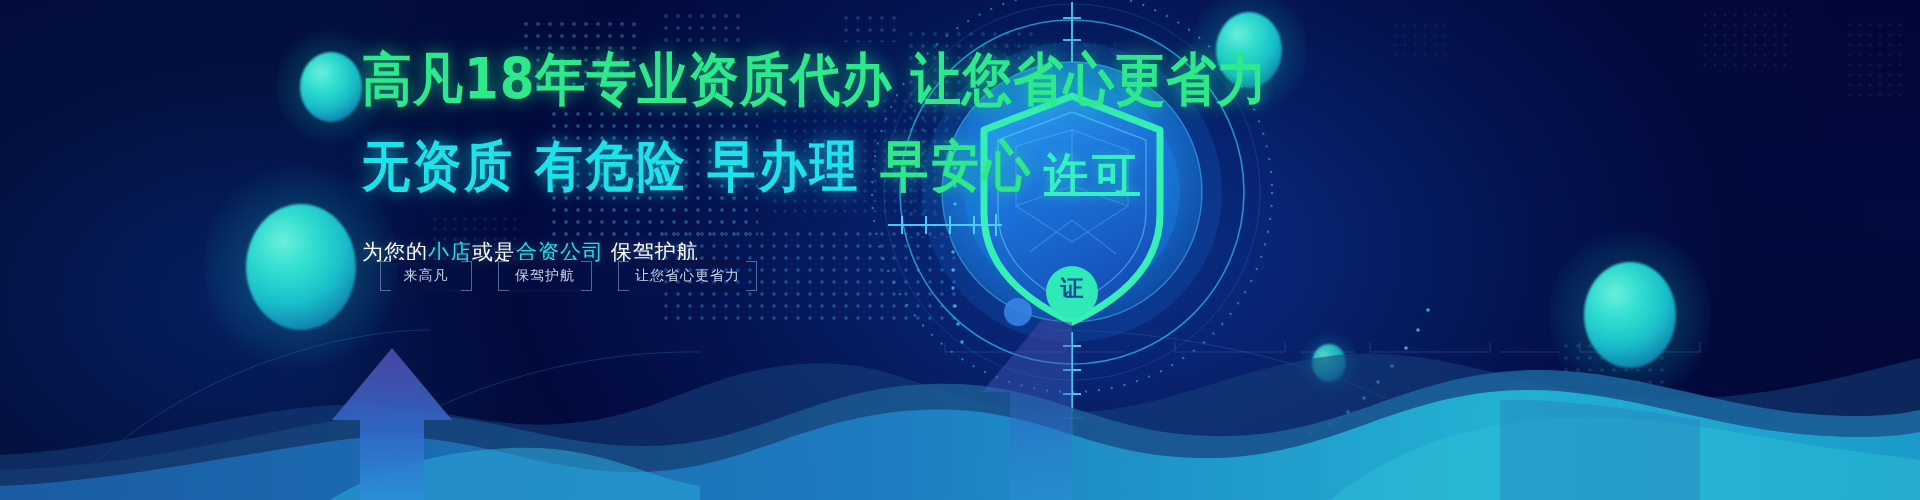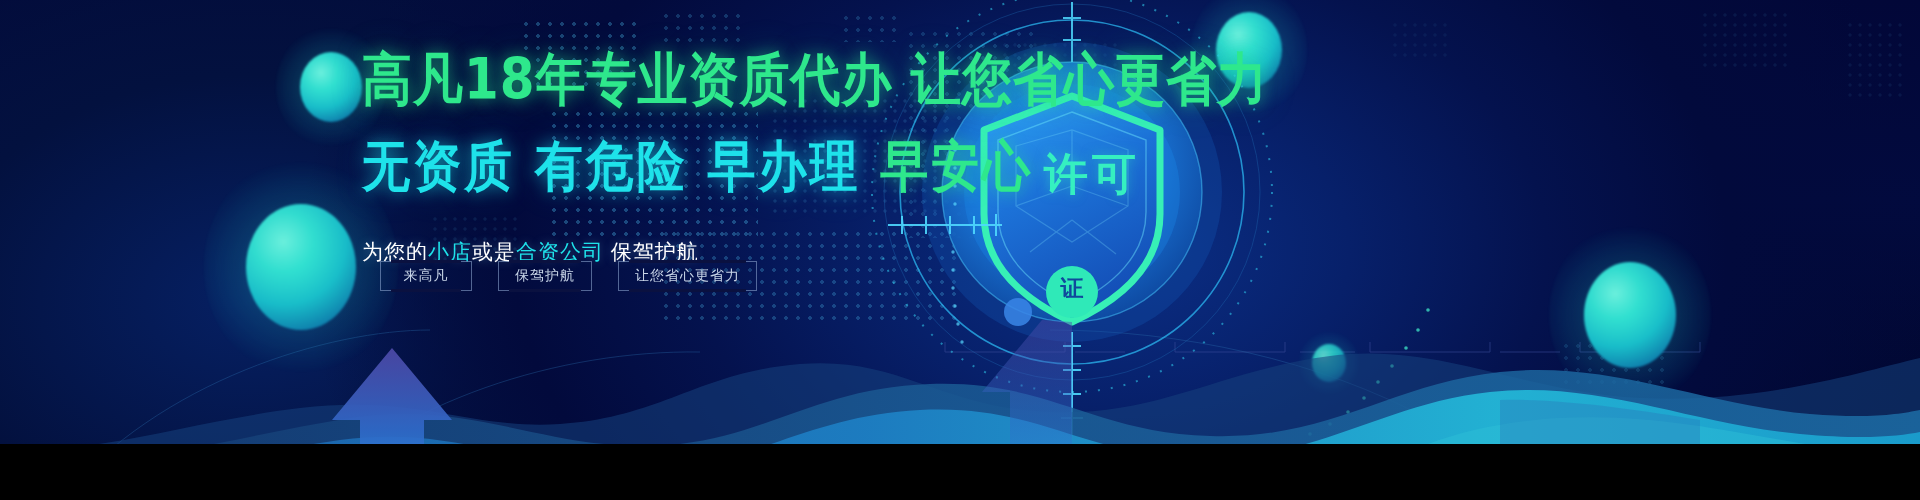--- a/index.html
+++ b/index.html
@@ -1,18 +1,18 @@
 <!DOCTYPE html>
 <html><head>
 <meta charset="utf-8">
 <style>
   html,body{margin:0;padding:0;background:#000;}
   *{box-sizing:border-box;}
   #banner{
-    position:relative;width:1920px;height:444px;overflow:hidden;
+    position:relative;width:1920px;height:500px;overflow:hidden;
     background:
       radial-gradient(ellipse 820px 560px at 1120px 250px, #0b2f86 0%, #07206a 28%, #04124e 52%, #020a3c 74%, #01063200 100%),
       radial-gradient(ellipse 700px 500px at 250px 300px, #062063 0%, #03113f 45%, #01062e00 100%),
       linear-gradient(180deg,#020738 0%,#020a3e 45%,#01072f 100%);
     font-family:"Liberation Sans","DejaVu Sans",sans-serif;
   }
   .layer{position:absolute;left:0;top:0;width:1920px;height:500px;pointer-events:none;}
 
   
   .sphere{position:absolute;border-radius:50%;filter:blur(1px);}
@@ -265,18 +265,18 @@
     <div class="btn">
         <span>保驾护航</span>
       </div>
     <div class="btn">
         <span>让您省心更省力</span>
       </div>
   </div>
 
   <div style="position:absolute;left:1012px;top:150px;width:160px;text-align:center;">
     <div style="font-size:44px;font-weight:bold;color:#35f0c0;letter-spacing:4px;line-height:1.08;
-                text-shadow:0 0 12px rgba(50,240,190,.5);font-family:'DejaVu Sans','Liberation Sans',sans-serif;">许可</div>
+                text-shadow:0 0 12px rgba(50,240,190,.5);font-family:'DejaVu Sans','Liberation Sans',sans-serif;text-decoration:underline;">许可</div>
   </div>
   <div style="position:absolute;left:1046px;top:277px;width:52px;text-align:center;
               font-size:23px;color:#10489c;font-weight:bold;line-height:1;">证</div>
 
 </div>
 
 </body></html>

